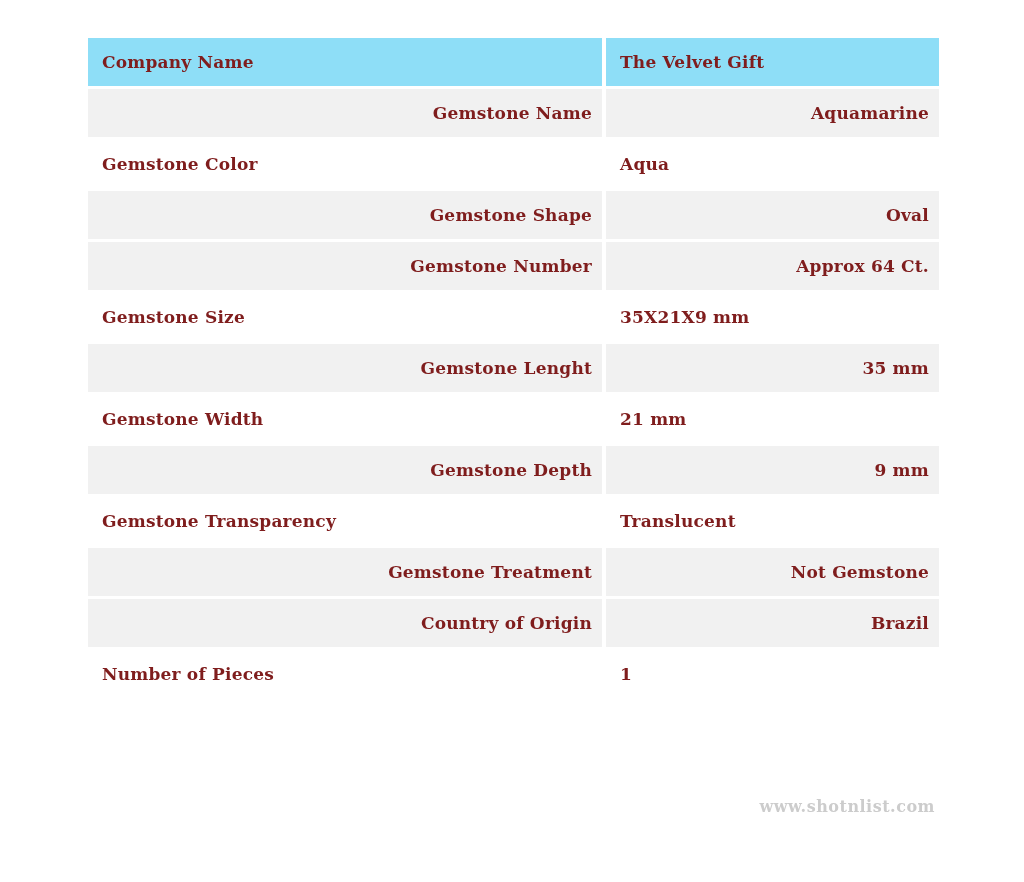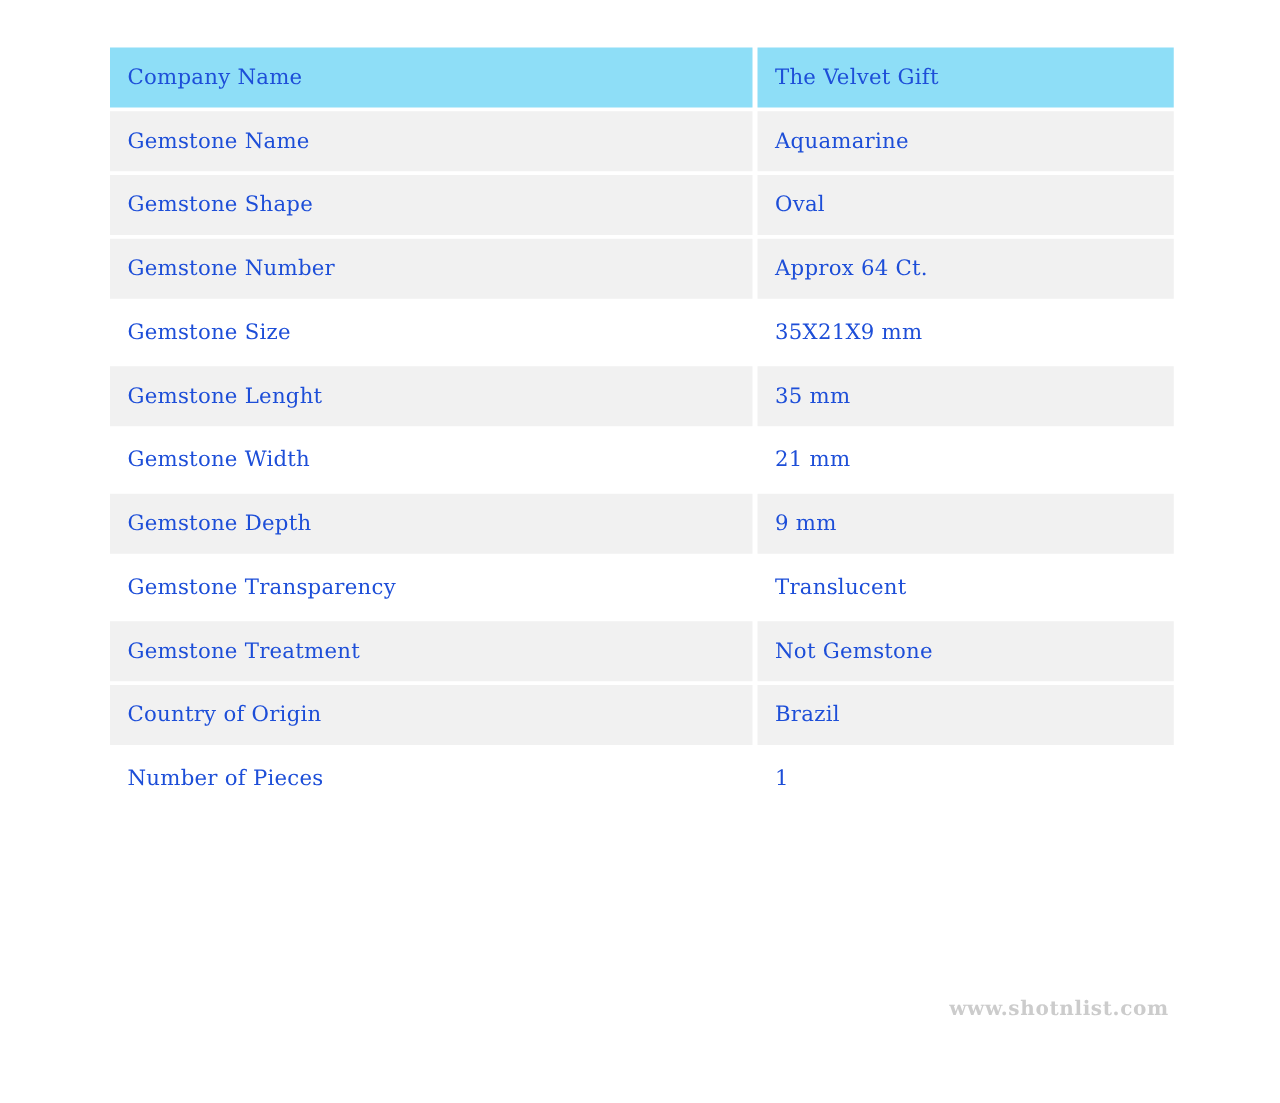--- a/index.html
+++ b/index.html
@@ -27,36 +27,37 @@
     border-collapse: separate;
     border-spacing: 4px 3px;
     table-layout: fixed;
   }
   .spec-table th, .spec-table td {
     height: 48px;
     vertical-align: middle;
     text-align: left;
     padding: 0 10px 0 14px;
     font-size: 17px;
-    font-weight: 400;
-    color: #1d4ed8;
+    font-weight: 700;
+    color: #7f1d1d;
     letter-spacing: 0.2px;
     white-space: nowrap;
     overflow: hidden;
   }
   .col-label { width: 514px; }
   .col-value { width: 333px; }
   .spec-table thead th {
     background: #8edef7;
   }
   .spec-table tbody tr td {
     background: #ffffff;
   }
   .spec-table tbody tr.alt td {
     background: #f1f1f1;
+    text-align: right;
   }
   .watermark {
     position: absolute;
     top: 797px;
     right: 89px;
     font-size: 16px;
     font-weight: 700;
     color: #cccccc;
     letter-spacing: 0.5px;
     font-family: "DejaVu Serif", "Liberation Serif", serif;
@@ -74,20 +75,24 @@
         <th class="col-value">The Velvet Gift</th>
       </tr>
     </thead>
     <tbody>
 
         <tr class="alt">
           <td class="col-label">Gemstone Name</td>
           <td class="col-value">Aquamarine</td>
         </tr>
 
+        <tr>
+          <td class="col-label">Gemstone Color</td>
+          <td class="col-value">Aqua</td>
+        </tr>
 
         <tr class="alt">
           <td class="col-label">Gemstone Shape</td>
           <td class="col-value">Oval</td>
         </tr>
 
 
         <tr class="alt">
           <td class="col-label">Gemstone Number</td>
           <td class="col-value">Approx 64 Ct.</td>

